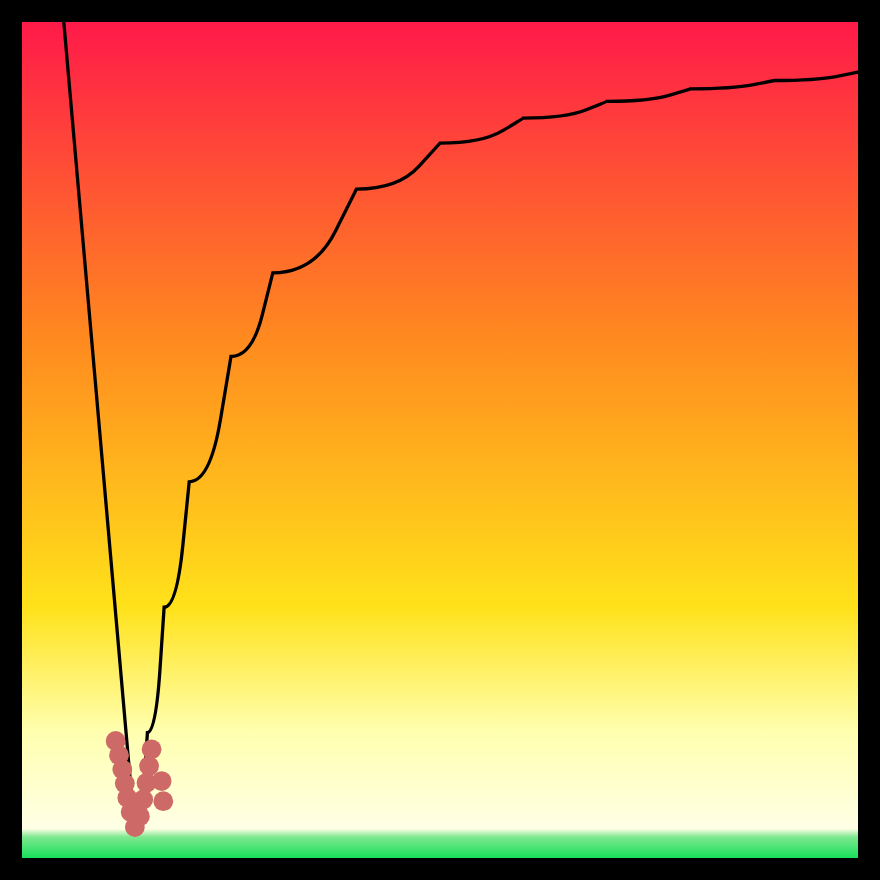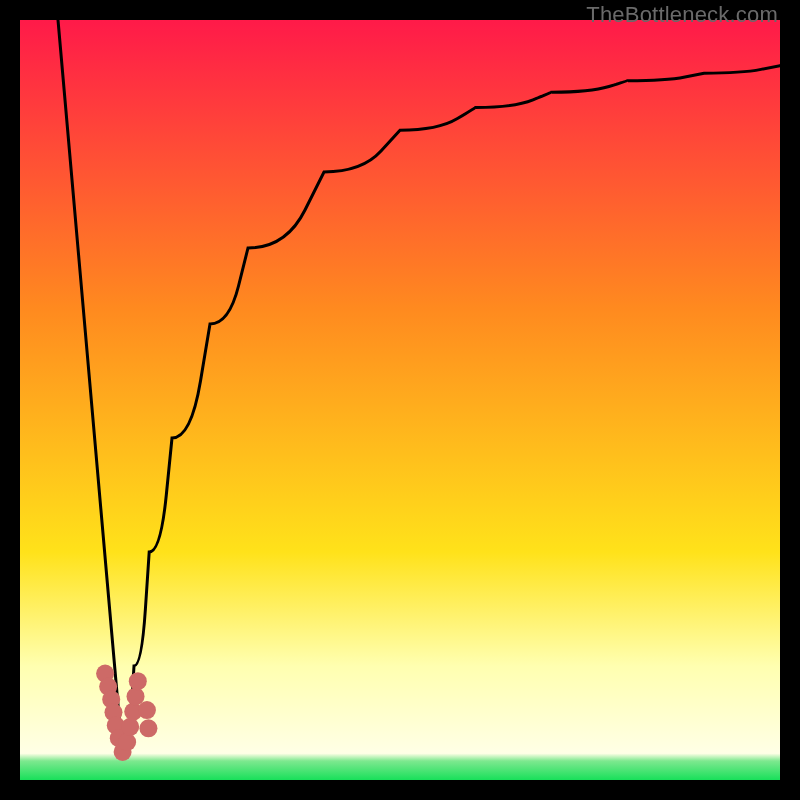--- a/index.html
+++ b/index.html
@@ -75,14 +75,13 @@
           <circle cx="107.16" cy="722.00" r="9" fill="#cd6a67"></circle>
           <circle cx="110.20" cy="706.80" r="9" fill="#cd6a67"></circle>
           <circle cx="113.24" cy="691.60" r="9" fill="#cd6a67"></circle>
           <circle cx="115.52" cy="676.40" r="9" fill="#cd6a67"></circle>
           <circle cx="117.80" cy="661.20" r="9" fill="#cd6a67"></circle>
           <circle cx="126.92" cy="690.08" r="9" fill="#cd6a67"></circle>
           <circle cx="128.44" cy="708.32" r="9" fill="#cd6a67"></circle>
         </g>
     </svg>
   </div>
-  <div class="attribution">TheBottleneck.com</div>
 </div>
 
 </body></html>

